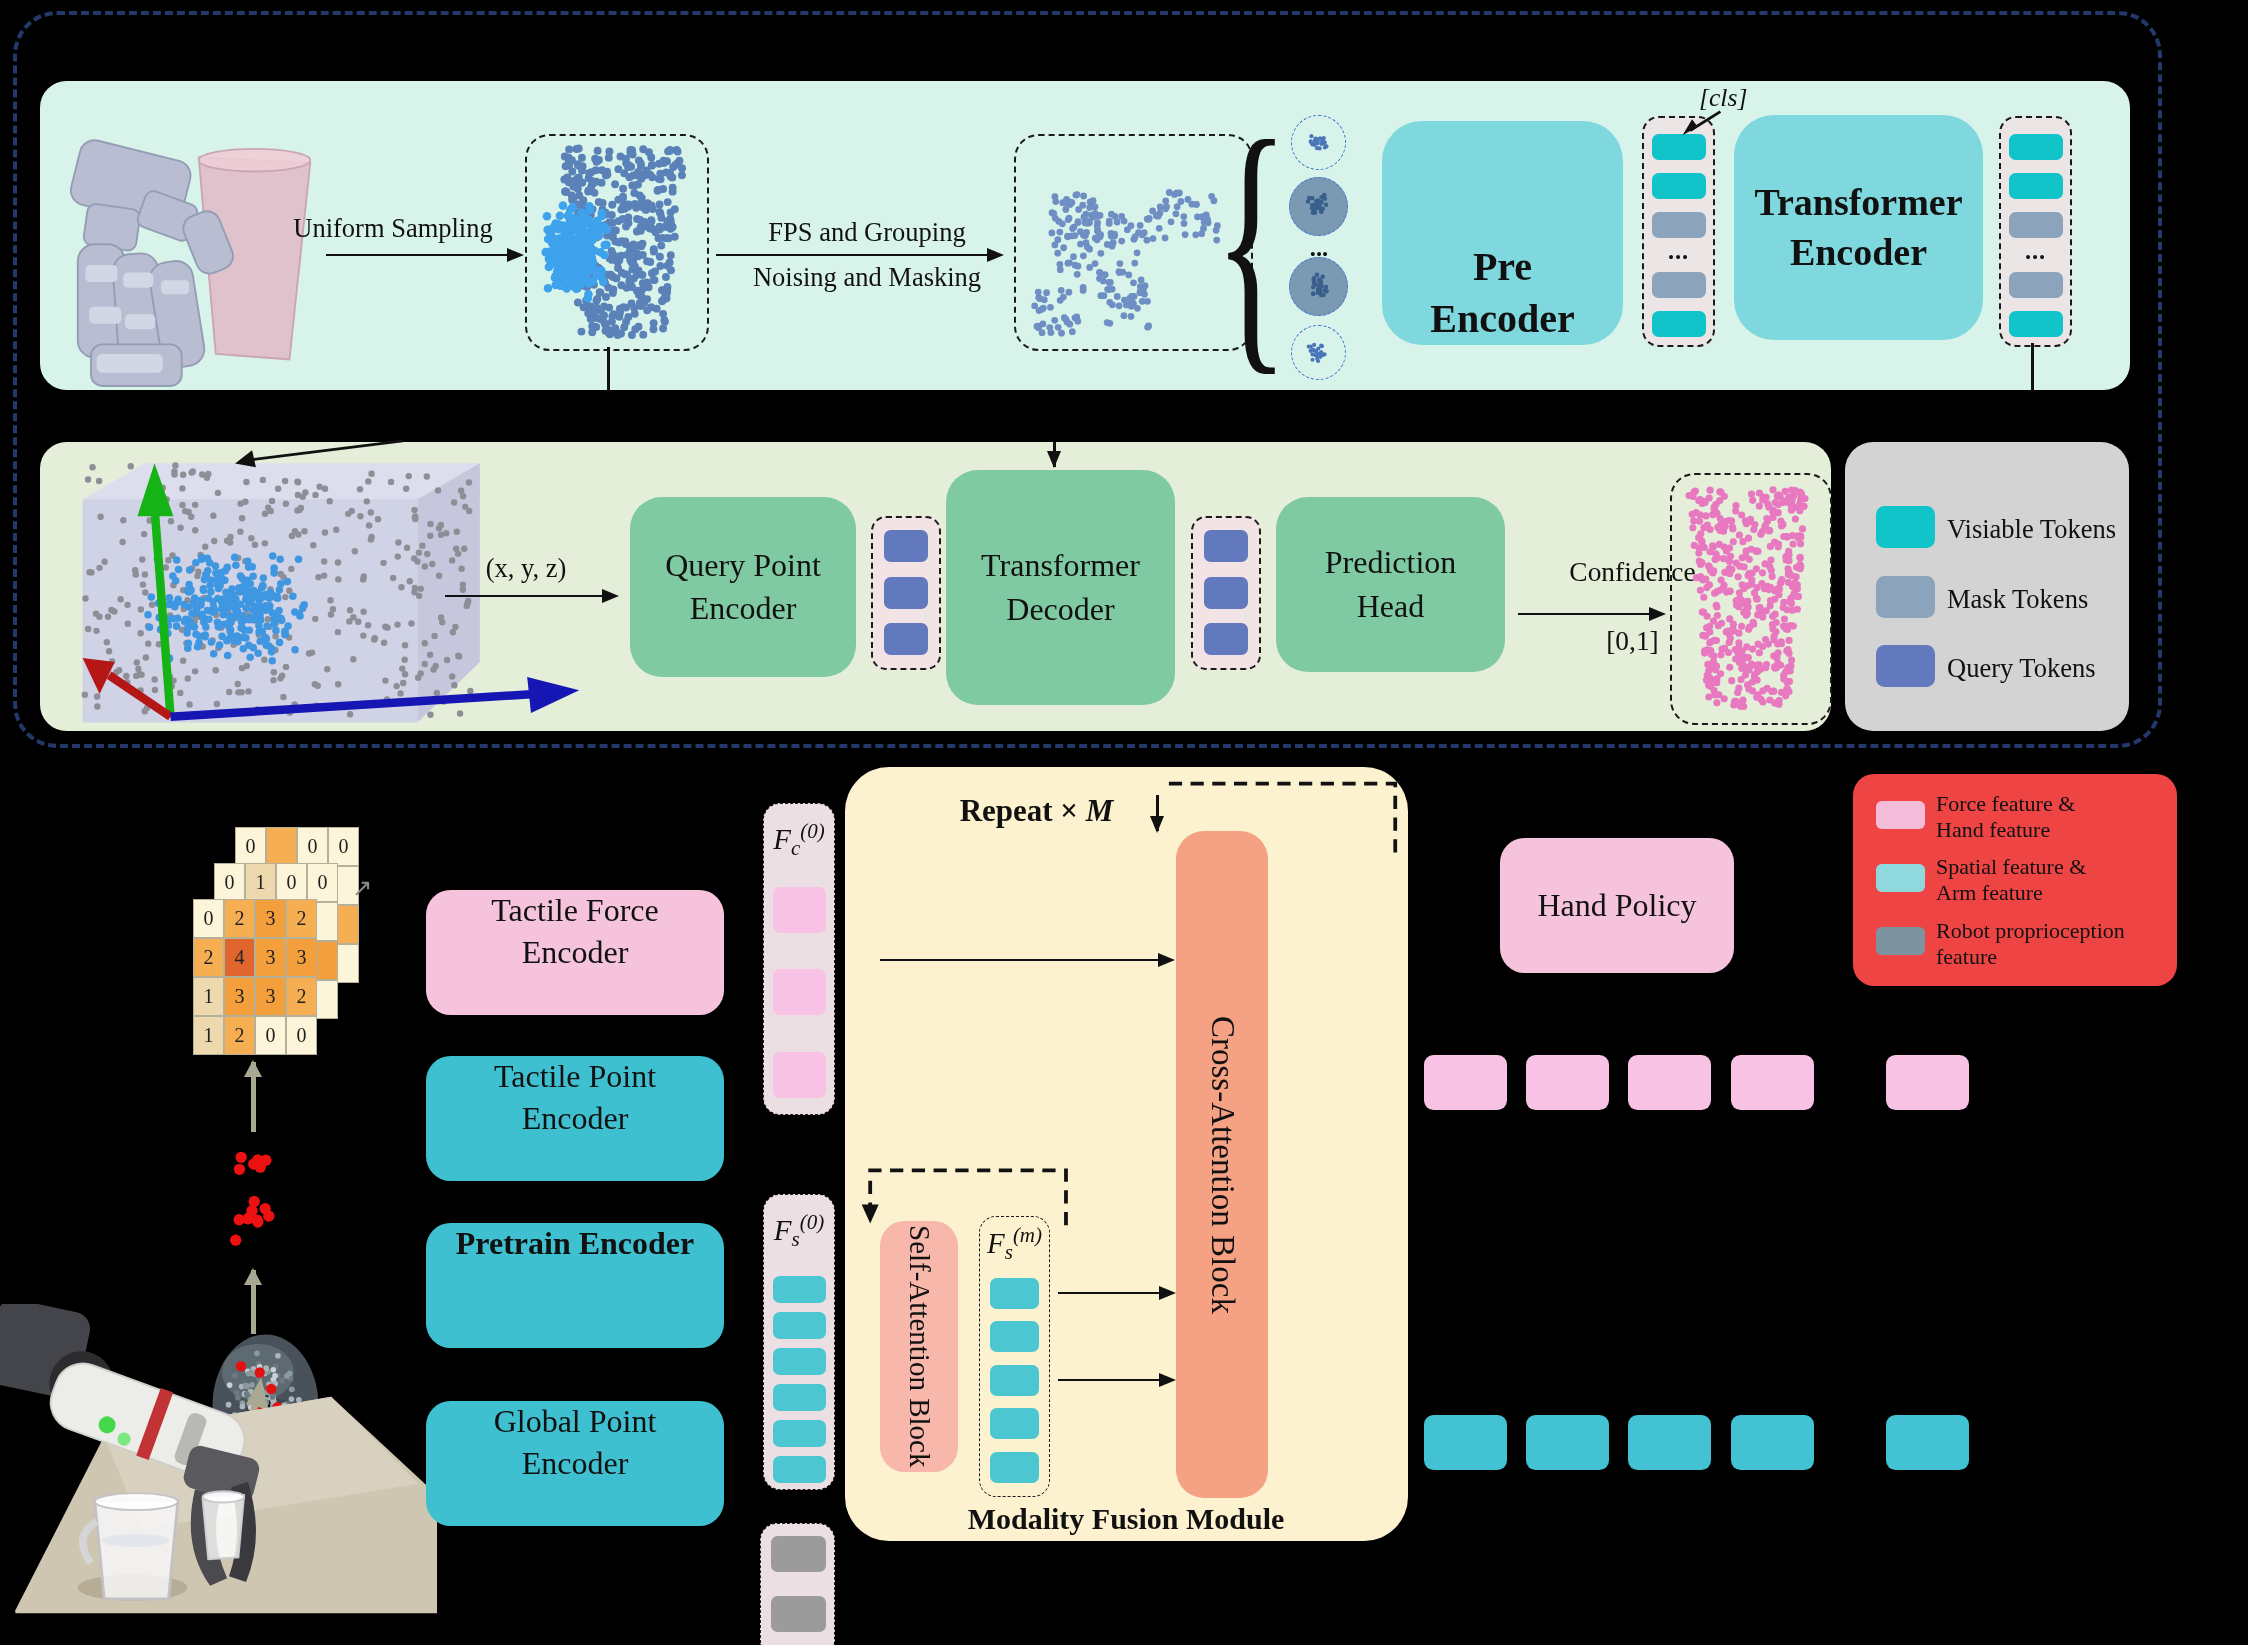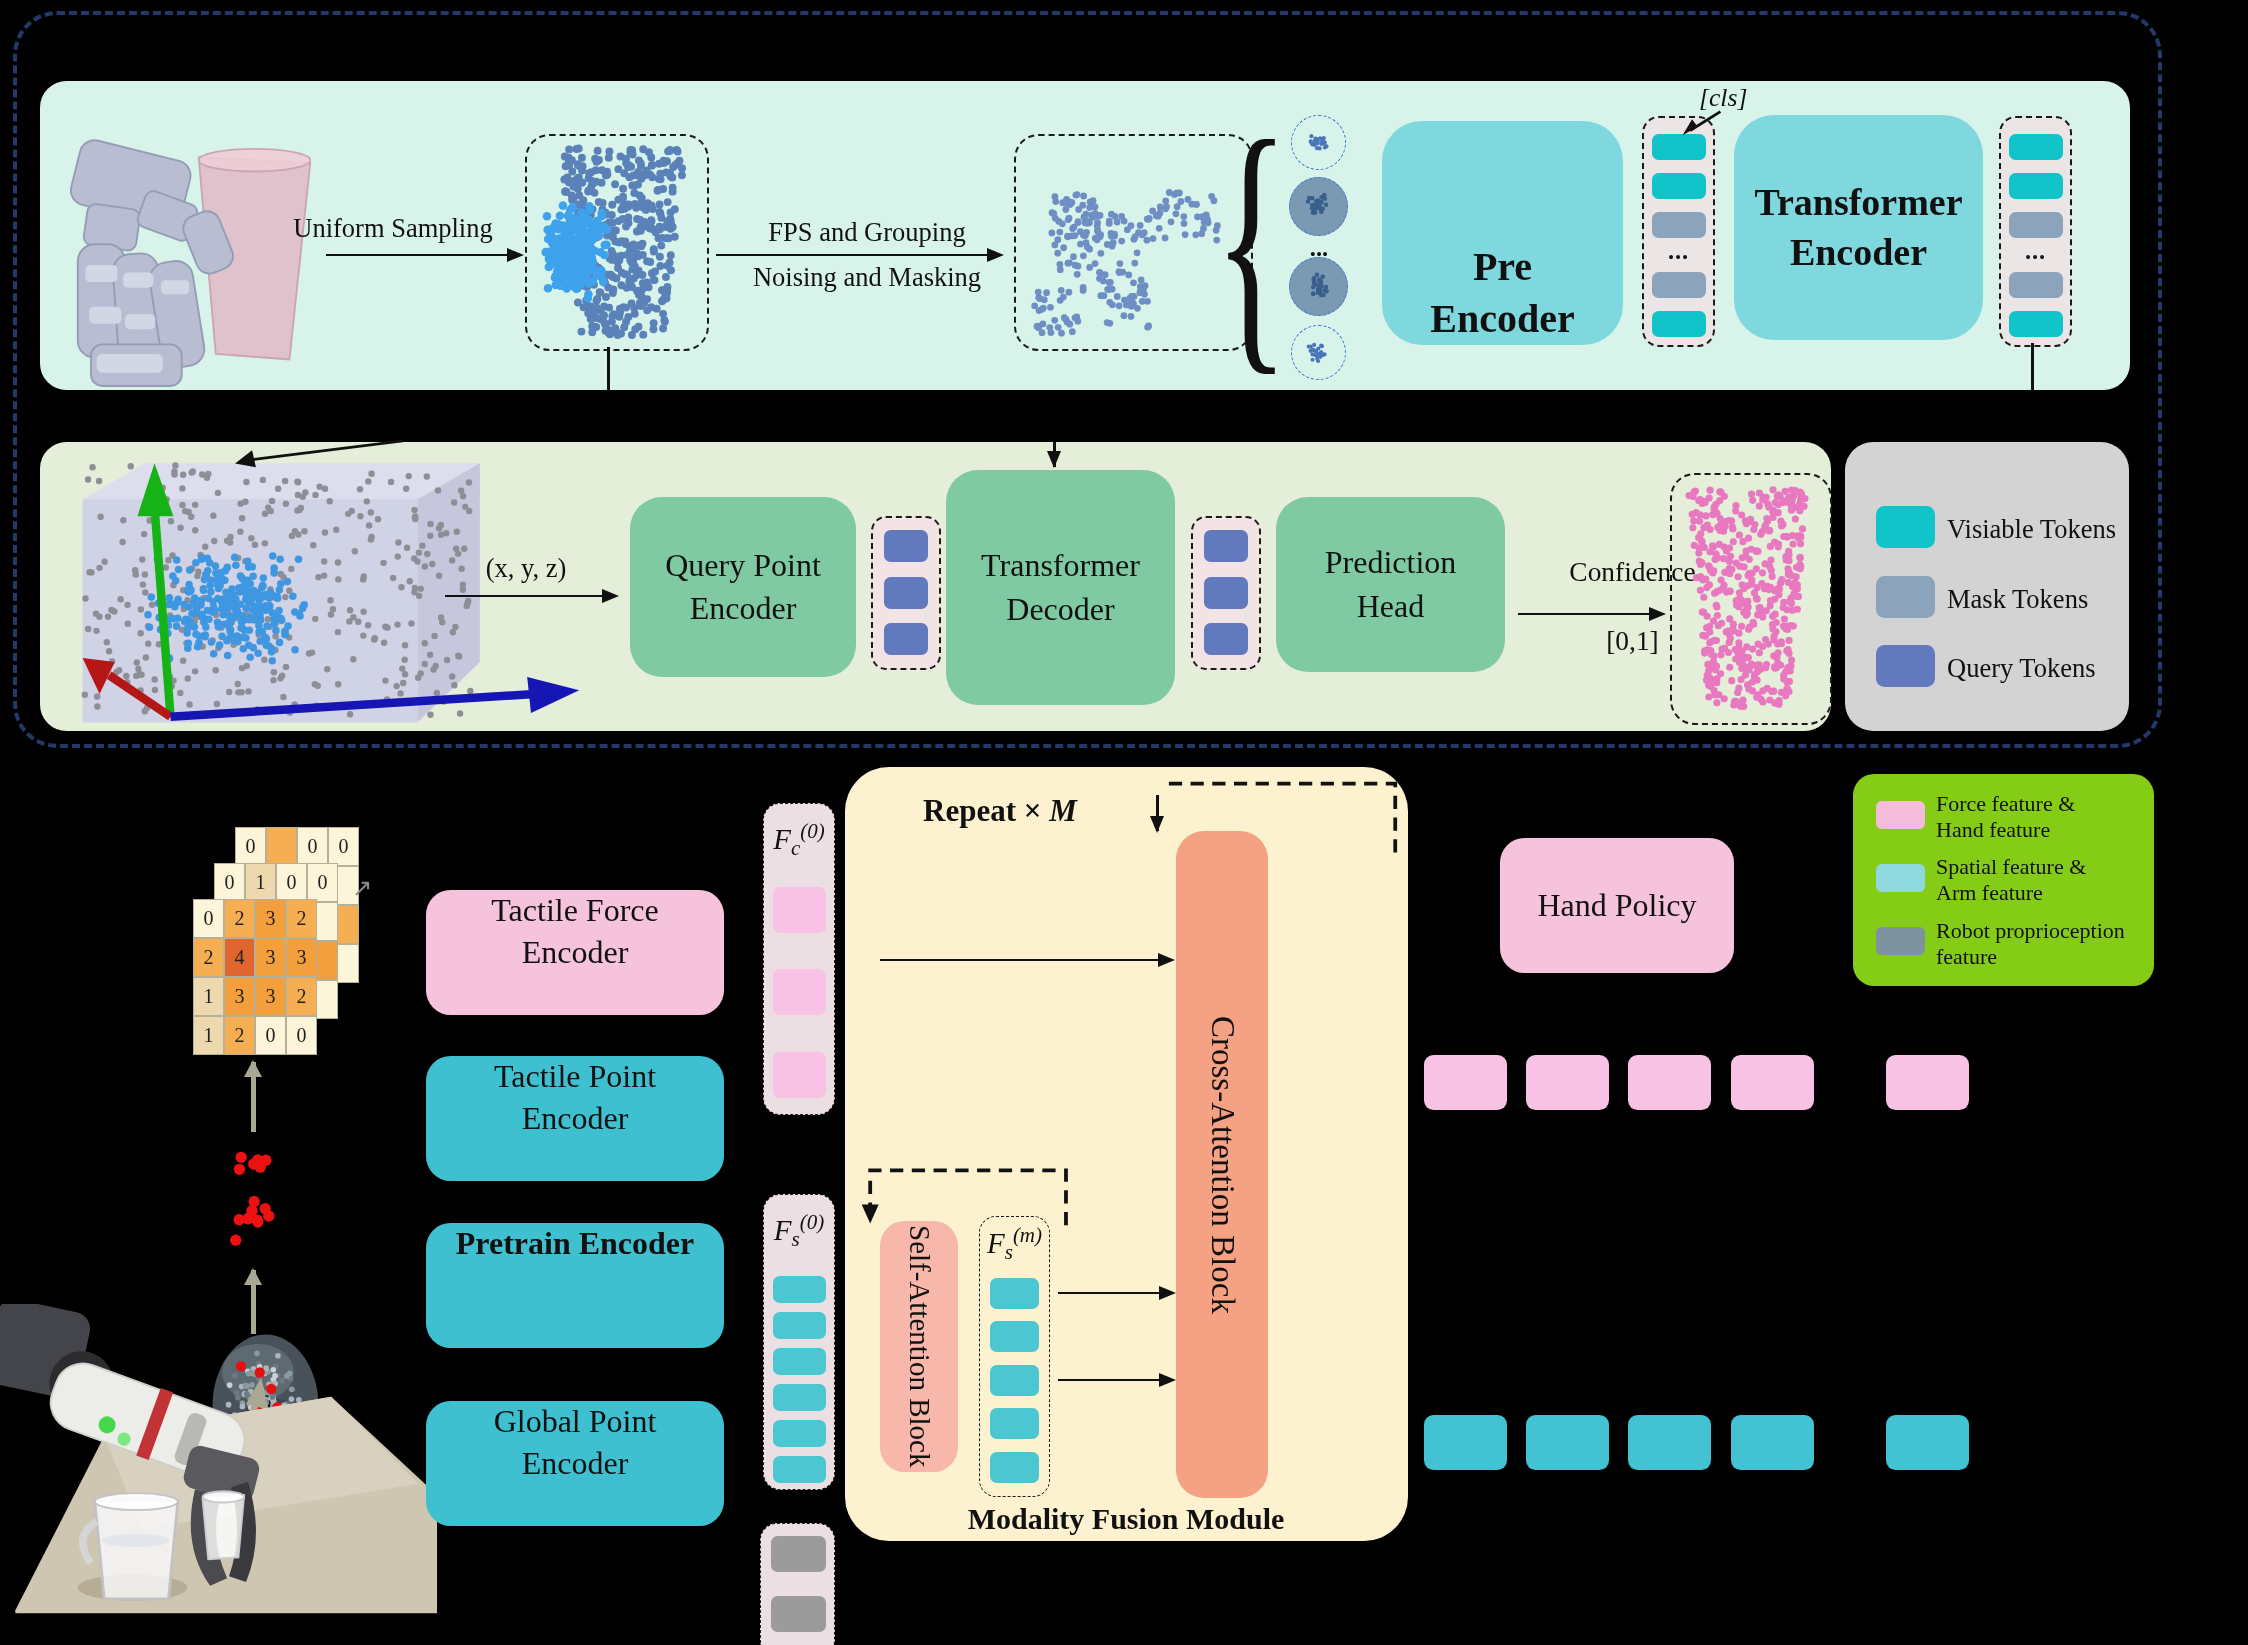--- a/index.html
+++ b/index.html
@@ -44,21 +44,21 @@
   .flabel sub{font-size:21px;}
   .flabel sup{font-size:21px;}
   .grid4{position:absolute;width:125px;display:grid;grid-template-columns:repeat(4,31px);grid-auto-rows:39px;}
   .grid4 .cell{border:0.9px solid #b5b09a;box-sizing:border-box;display:flex;align-items:center;justify-content:center;
                font-size:20px;color:#222;}
   .c0{background:#fdf5da;} .c1{background:#eed9ae;} .c2{background:#f6ae53;} .c3{background:#f3a03c;}
   .c4{background:#e0662e;} .cx{background:#f6ae53;}
   .legend-top{position:absolute;left:1845px;top:442px;width:284px;height:289px;background:#d3d3d3;border-radius:28px;}
   .legend-top .sw{position:absolute;left:31px;width:59px;height:42px;border-radius:8.5px;}
   .legend-top .lb{position:absolute;left:102px;width:180px;font-size:26.5px;}
-  .legend-bot{position:absolute;left:1853px;top:774px;width:301px;height:212px;background:#84cc16;border-radius:21px;}
+  .legend-bot{position:absolute;left:1853px;top:774px;width:324px;height:212px;background:#ef4444;border-radius:21px;}
   .legend-bot .sw{position:absolute;left:23px;width:49px;height:28px;border-radius:5.7px;}
   .legend-bot .lb{position:absolute;left:83px;width:189px;font-size:22px;line-height:1.18;}
   .dashloop{position:absolute;fill:none;stroke:#111;stroke-width:4;stroke-dasharray:14 9;}
 </style>
 </head>
 <body>
 
 <div id="stage">
 
   <div class="abs" style="left:13.2px;top:11.4px;width:2141px;height:729px;border:4.7px dashed #24396b;border-radius:44px;"></div>
@@ -2614,21 +2614,21 @@
     <div class="tok tealt" style="left:8.5px;top:261px;width:53px;height:27.4px;"></div>
   </div>
 
   <div class="tokcol" style="left:760px;top:1523px;width:73px;height:132px;background:#ecdfe4;border-width:1.9px;">
     <div class="tok greyt" style="left:9.5px;top:12.3px;width:55px;height:36px;"></div>
     <div class="tok greyt" style="left:9.5px;top:72px;width:55px;height:36px;"></div>
   </div>
 
   <div class="abs" style="left:845px;top:767px;width:563px;height:774px;background:#fdf2cf;border-radius:44px;"></div>
 
-  <div class="abs" style="left:923px;top:793px;width:227px;font-size:31px;font-weight:bold;">
+  <div class="abs" style="left:923px;top:793px;width:227px;font-size:31px;font-weight:bold;text-align:center;">
     <span>Repeat × </span><i><span>M</span></i></div>
   <div class="darrow" style="left:1156px;top:795px;height:36px;"></div>
   <svg class="abs dashloop" style="left:1159px;top:776px;" width="248" height="83" viewBox="0 0 262 88">
     <polyline points="10,8 250,8 250,82" class="dashloop" style="position:static;"></polyline>
   </svg>
 
   <div class="abs vtext" style="left:1176px;top:831px;width:92px;height:667px;background:#f4a184;border-radius:28px;font-size:33px;">
     <span>Cross-Attention Block</span>
     </div>
 

